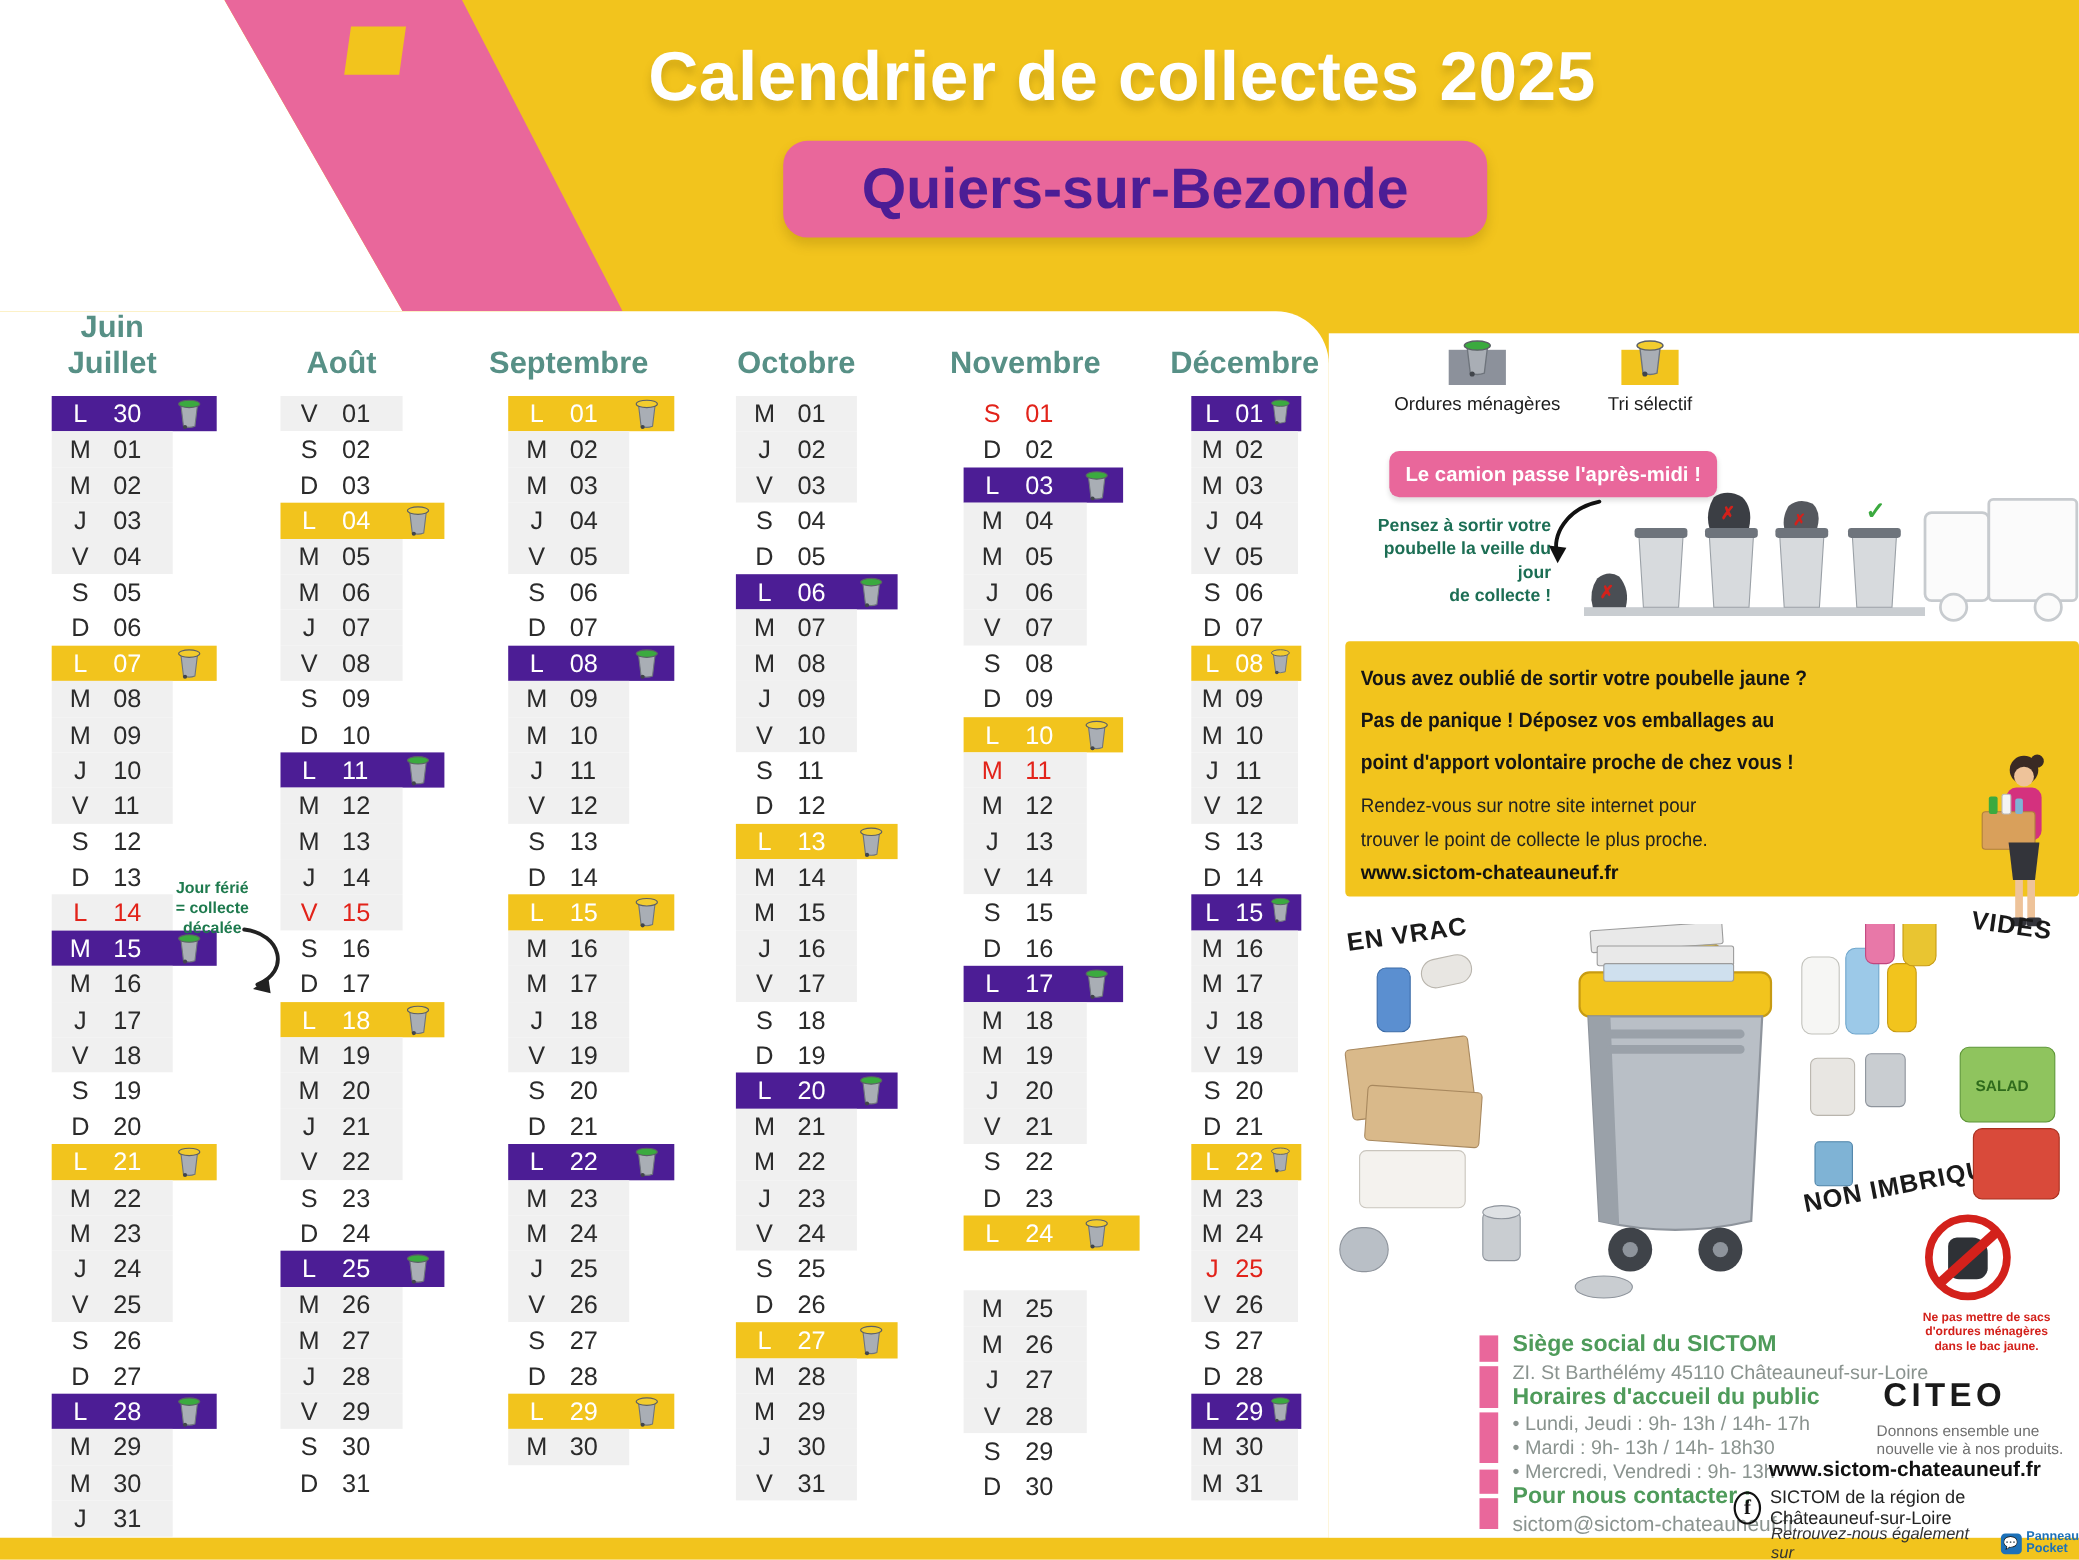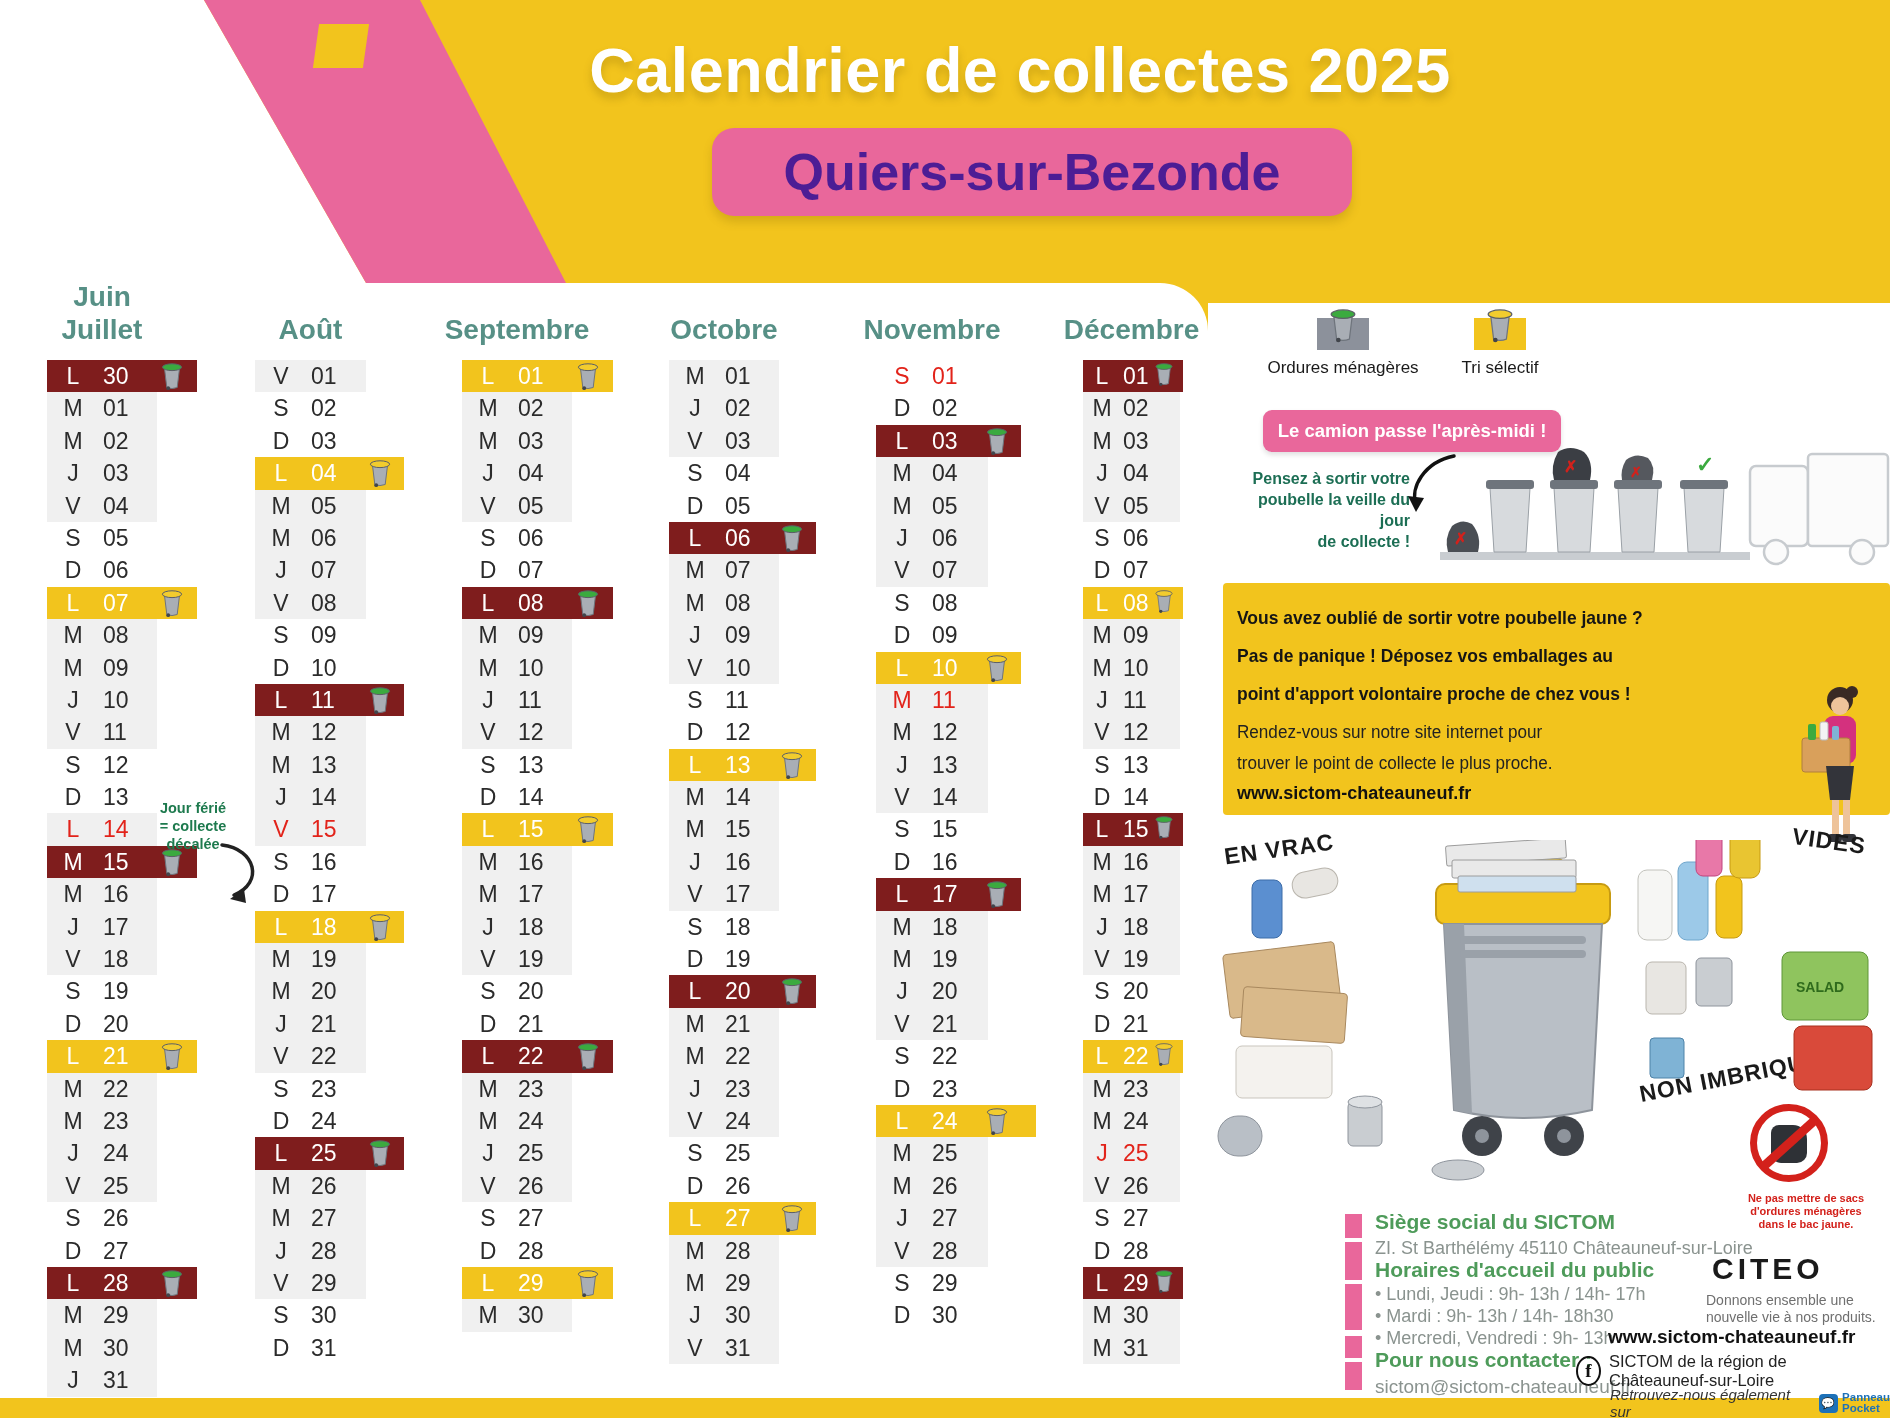--- a/index.html
+++ b/index.html
@@ -29,21 +29,21 @@
   
   .month-col{position:absolute;top:0;}
   .month-label{position:absolute;top:30px;width:220px;text-align:center;font-size:28px;font-weight:bold;color:#579086;line-height:33px;}
   .month-label.two{top:-3px;}
   .rows{position:absolute;top:77px;left:0;}
   .cal-row{position:relative;height:32.4px;line-height:32.4px;font-size:23px;color:#2b2b2b;white-space:nowrap;}
   .cal-row .d{display:inline-block;width:30px;margin-left:11px;text-align:center;}
   .cal-row .n{display:inline-block;margin-left:15px;}
   .cal-row.wd{background:#F0F0F0;}
   .cal-row.we{background:#fff;}
-  .cal-row.om{background:#7f1d1d;color:#fff;}
+  .cal-row.om{background:#4c1d95;color:#fff;}
   .cal-row.tri{background:#F2C41D;color:#fff;}
   .cal-row.red .d,.cal-row.red .n{color:#E2231A;}
   .cal-row .bin{position:absolute;top:1px;}
   .tight .cal-row .d{width:24px;margin-left:7px;}
   .tight .cal-row .n{margin-left:9px;}
   .holiday-note{position:absolute;left:150px;top:516px;width:86px;text-align:center;font-size:14.5px;font-weight:bold;
     color:#1E7A4E;line-height:18px;}
   .arrow-svg{position:absolute;}
   
   .abs{position:absolute;}
@@ -364,21 +364,21 @@
             <div class="cal-row wd" style="width: 112px;"><span class="d">M</span><span class="n">19</span></div>
             <div class="cal-row wd" style="width: 112px;"><span class="d">J</span><span class="n">20</span></div>
             <div class="cal-row wd" style="width: 112px;"><span class="d">V</span><span class="n">21</span></div>
             <div class="cal-row we" style="width: 112px;"><span class="d">S</span><span class="n">22</span></div>
             <div class="cal-row we" style="width: 112px;"><span class="d">D</span><span class="n">23</span></div>
             <div class="cal-row tri" style="width: 160px;"><span class="d">L</span><span class="n">24</span><svg class="bin" style="left:108px" width="26" height="30" viewBox="0 0 26 30">
     <path d="M5.5 7.5 L20.5 7.5 L18.2 26.5 Q13 28.6 7.8 26.5 Z" fill="#A9AEB5" stroke="#6E747C"></path>
     <ellipse cx="13" cy="6.2" rx="9.6" ry="3.4" fill="#F2CC2E" stroke="#5B5F66"></ellipse>
     <circle cx="9.2" cy="27.2" r="1.9" fill="#41454B"></circle>
               </svg></div>
-            <div class="cal-row wd" style="width: 112px;"><span class="d">M</span><span class="n">25</span></div>
+            <div class="cal-row wd" style="width: 112px; margin-top: 36px;"><span class="d">M</span><span class="n">25</span></div>
             <div class="cal-row wd" style="width: 112px;"><span class="d">M</span><span class="n">26</span></div>
             <div class="cal-row wd" style="width: 112px;"><span class="d">J</span><span class="n">27</span></div>
             <div class="cal-row wd" style="width: 112px;"><span class="d">V</span><span class="n">28</span></div>
             <div class="cal-row we" style="width: 112px;"><span class="d">S</span><span class="n">29</span></div>
             <div class="cal-row we" style="width: 112px;"><span class="d">D</span><span class="n">30</span></div>
           </div>
         </div>
         <div class="month-col tight" style="left: 1083px;">
           <div class="month-label" style="left: -61.5px;">
             <div>Décembre</div>

